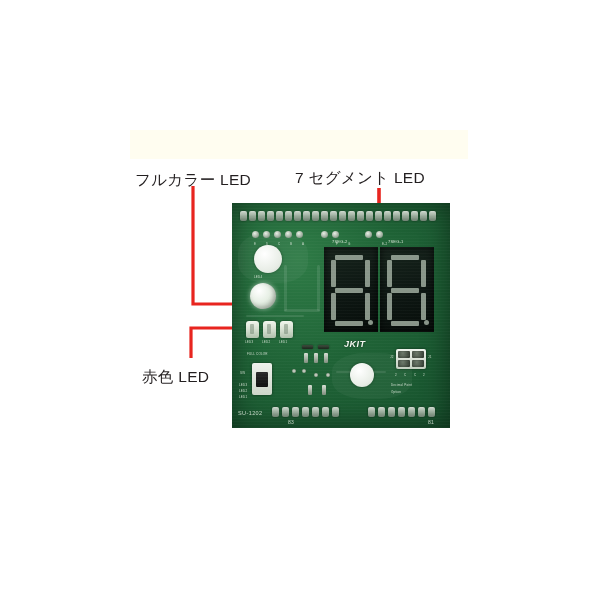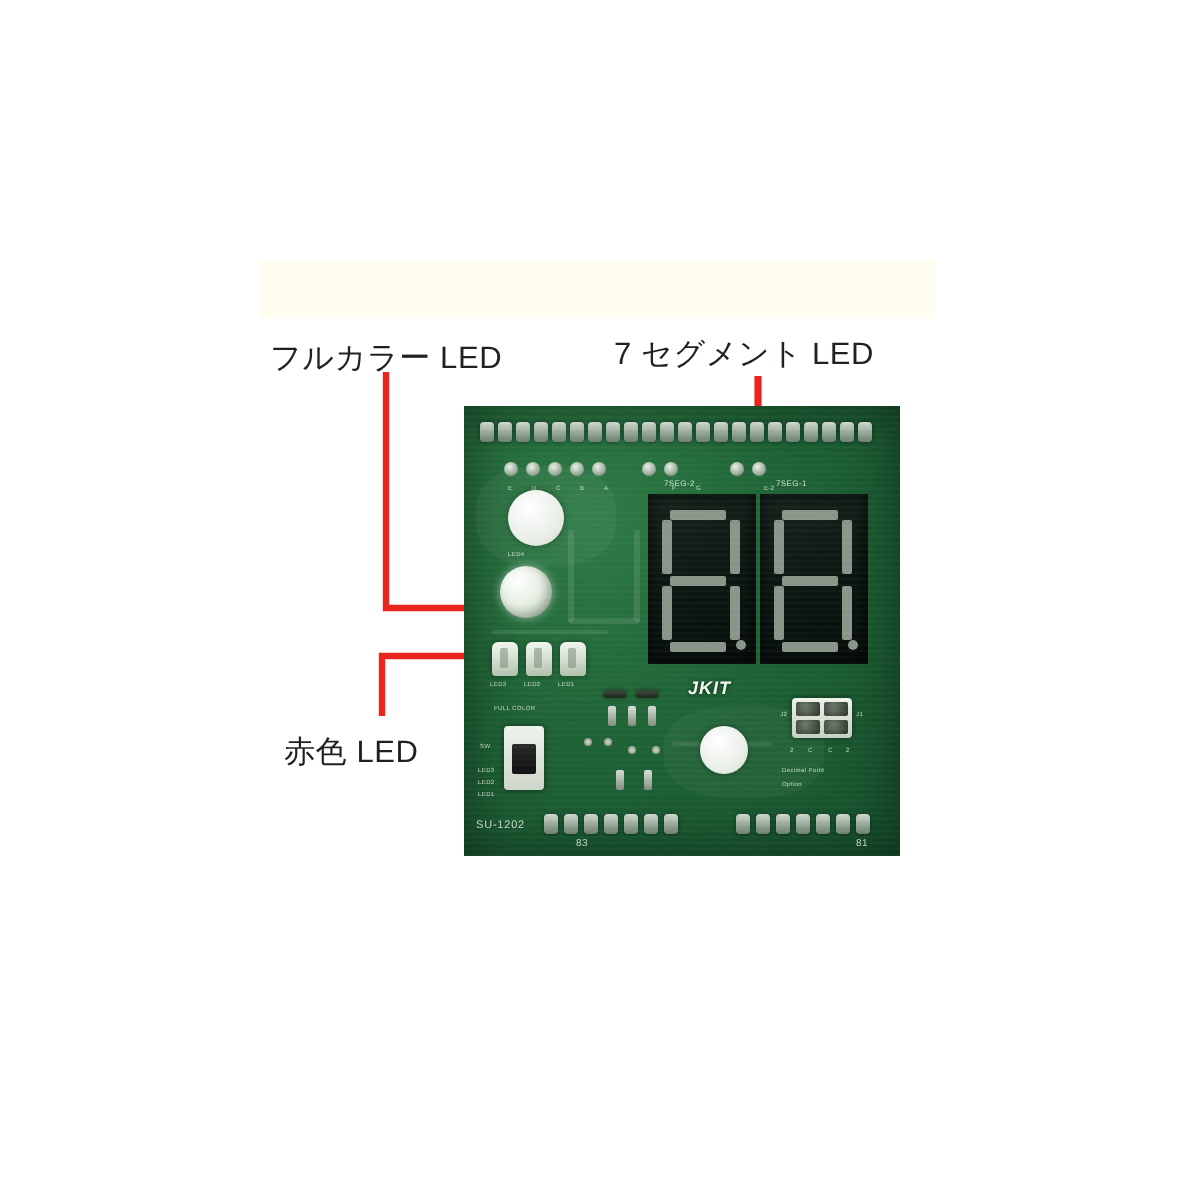--- a/index.html
+++ b/index.html
@@ -20,21 +20,21 @@
   
   .label{
     position:absolute;
     color:#231f20;
     font-size:15.5px;
     letter-spacing:.3px;
     white-space:nowrap;
     line-height:1;
   }
   .label-fullcolor{left:135px;top:172px;}
-  .label-sevenseg{left:307px;top:170px;}
+  .label-sevenseg{left:295px;top:170px;}
   .label-redled{left:142px;top:369px;}
 
   
   .arrow{position:absolute;}
   .arrow svg{display:block;overflow:visible;}
 
   .arrow-fullcolor{left:190px;top:186px;width:66px;height:125px;}
   .arrow-sevenseg{left:364px;top:188px;width:30px;height:82px;}
   .arrow-redled{left:188px;top:316px;width:68px;height:42px;}
 

